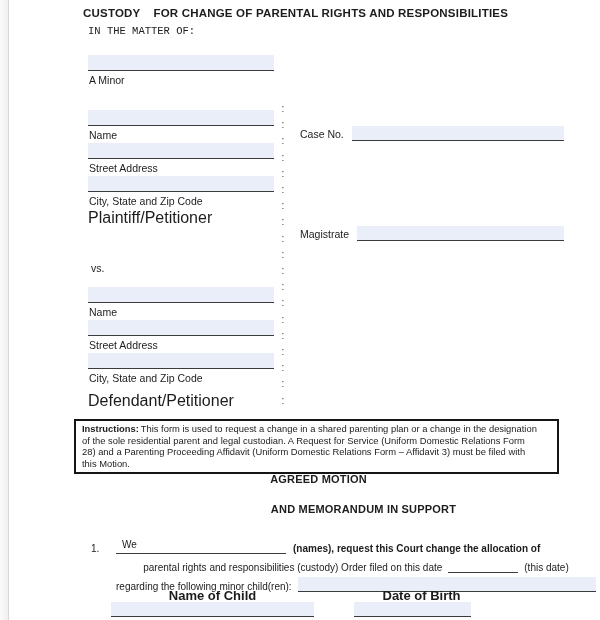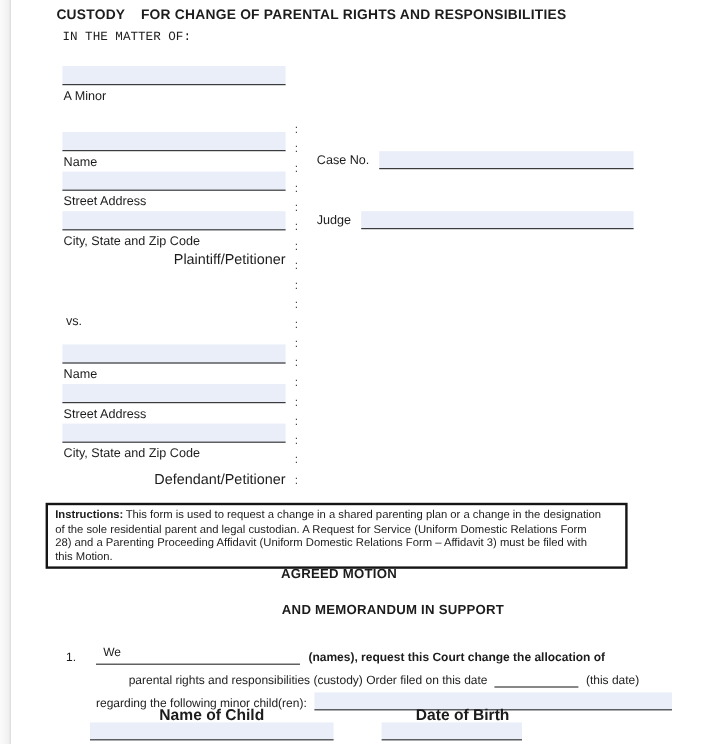--- a/index.html
+++ b/index.html
@@ -1,36 +1,36 @@
 <!DOCTYPE html>
 <html style="--field-fill: #eaeef9; --underline: #3b3b3b; --box-border: #151515;"><head>
 <meta charset="utf-8">
 <style>
   html,body { margin:0; padding:0; background:#fff; }
   .page {
     position:relative; width:600px; height:620px; background:#ffffff;
     font-family:"Liberation Sans", sans-serif; color:#1c1c1c; overflow:hidden;
   }
-  .abs { position:absolute; }
+  .abs { position:absolute;margin-left:36px; }
   .edge-left {
     position:absolute; left:0; top:0; width:8px; height:620px;
     background:linear-gradient(to right,#fbfbfb,#efefef);
     border-right:1px solid #d8d8d8;
   }
   .title { top:7px; left:47px; font-size:11.5px; font-weight:bold; white-space:nowrap; letter-spacing:0.2px; }
   .title .prefix { margin-right:13px; }
   .matter { top:25px; left:52px; font-size:10.5px;font-family:Liberation Mono, monospace; }
   .fblank {
     background:var(--field-fill,#eaeef9);
     border-bottom:1px solid var(--underline,#3b3b3b);
     height:16px; box-sizing:border-box;
   }
   .lfield { left:52px; width:186px; }
   .flabel { left:53px; font-size:10.5px; white-space:nowrap; }
-  .role { left:52px; width:186px; text-align:right; font-size:12px; white-space:nowrap; }
+  .role { left:52px; width:186px; text-align:left; font-size:16px; white-space:nowrap; }
   .vs { left:55px; top:262px; font-size:10.5px; }
   .sep {
     left:242px; top:101px; font-size:10px; color:#444;
     line-height:16.2px; white-space:pre-line; text-align:center; width:10px;
   }
   .court-row {
     left:264px; width:264px; height:17px;
     display:flex; align-items:flex-end;
   }
   .court-row .clabel { font-size:10.5px; white-space:nowrap; padding-bottom:1px; }
@@ -110,22 +110,22 @@
 :
 :
 :
 :
 :</div>
 
   <div class="abs court-row" style="top:124px">
     <span class="clabel">Case No.</span>
     <span class="fblank"></span>
   </div>
-  <div class="abs court-row" style="top:174px">
-    <span class="clabel">Judge</span>
+  <div class="abs court-row" style="top:224px">
+    <span class="clabel">Magistrate</span>
     <span class="fblank"></span>
   </div>
 
   <div class="abs instructions">
     <span class="ilabel">Instructions:</span><span class="ibody">This form is used to request a change in a shared parenting plan or a change in the designation of the sole residential parent and legal custodian. A Request for Service (Uniform Domestic Relations Form 28) and a Parenting Proceeding Affidavit (Uniform Domestic Relations Form – Affidavit 3) must be filed with this Motion.</span>
   </div>
 
   <div class="abs h1">AGREED MOTION</div>
   <div class="abs h2">AND MEMORANDUM IN SUPPORT</div>
 

